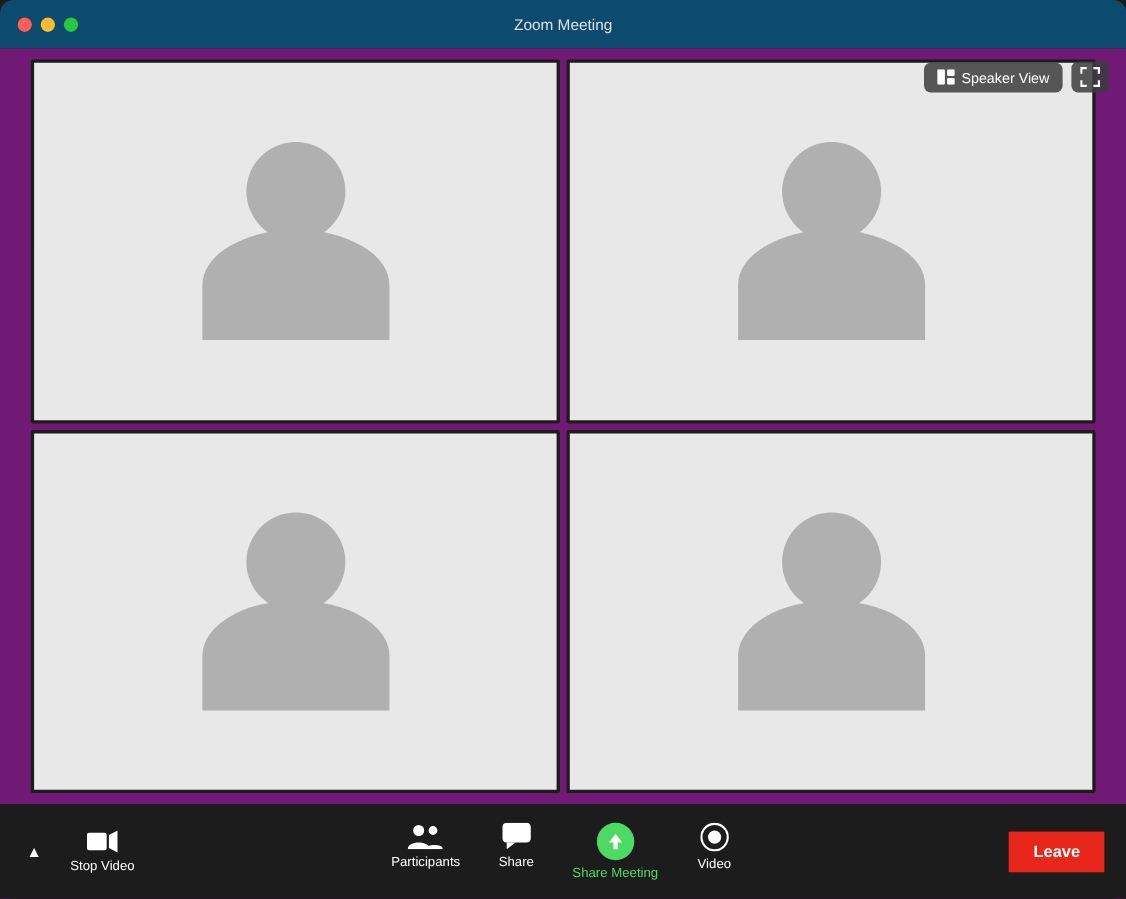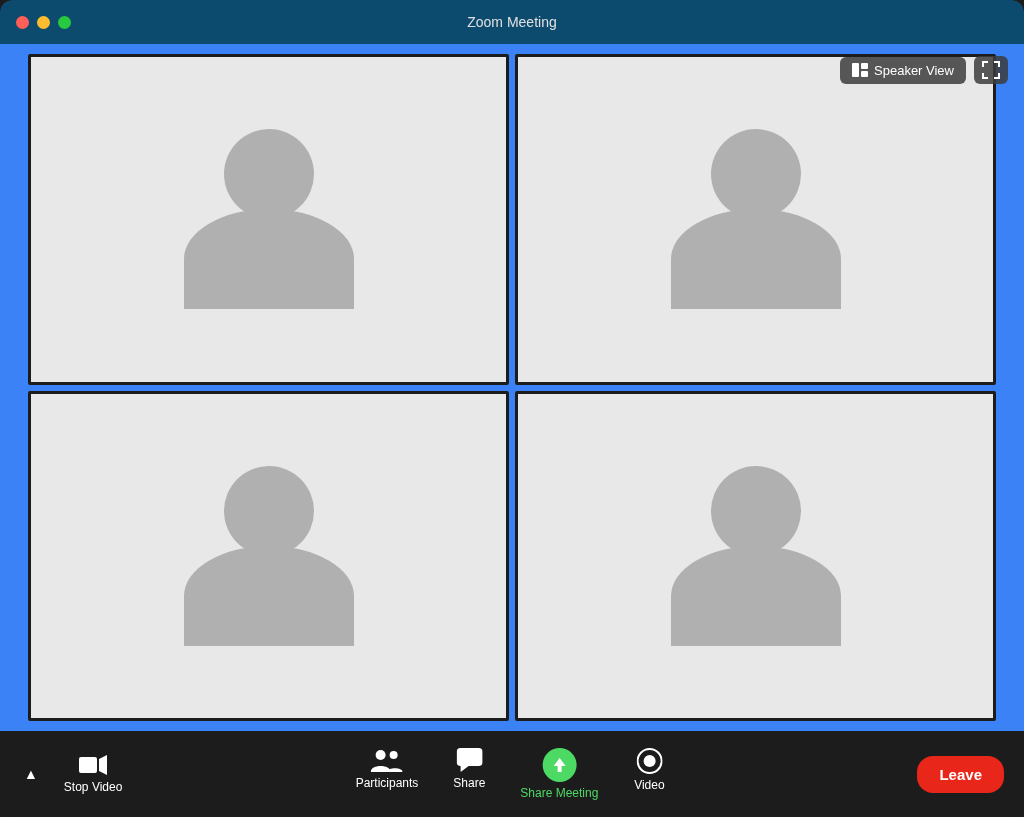--- a/index.html
+++ b/index.html
@@ -47,21 +47,21 @@
     }
 
     .window-btn.close { background: #ff5f57; }
     .window-btn.minimize { background: #febc2e; }
     .window-btn.maximize { background: #28c840; }
 
     
     .main-area {
       width: 100%;
       height: calc(817px - 44px - 86px);
-      background: #3b82f6;
+      background: #701a75;
       position: relative;
       display: flex;
       flex-direction: column;
     }
 
     
     .view-controls {
       position: absolute;
       top: 12px;
       right: 16px;
@@ -187,21 +187,21 @@
       border: none;
       color: #ffffff;
       font-size: 14px;
       cursor: pointer;
       padding: 0 4px;
     }
 
     .leave-btn {
       background: #e8271a;
       border: none;
-      border-radius: 16px;
+      border-radius: 0;
       color: #ffffff;
       font-size: 15px;
       font-weight: 600;
       padding: 10px 22px;
       cursor: pointer;
     }
 
     
     .share-icon-container {
       width: 34px;

